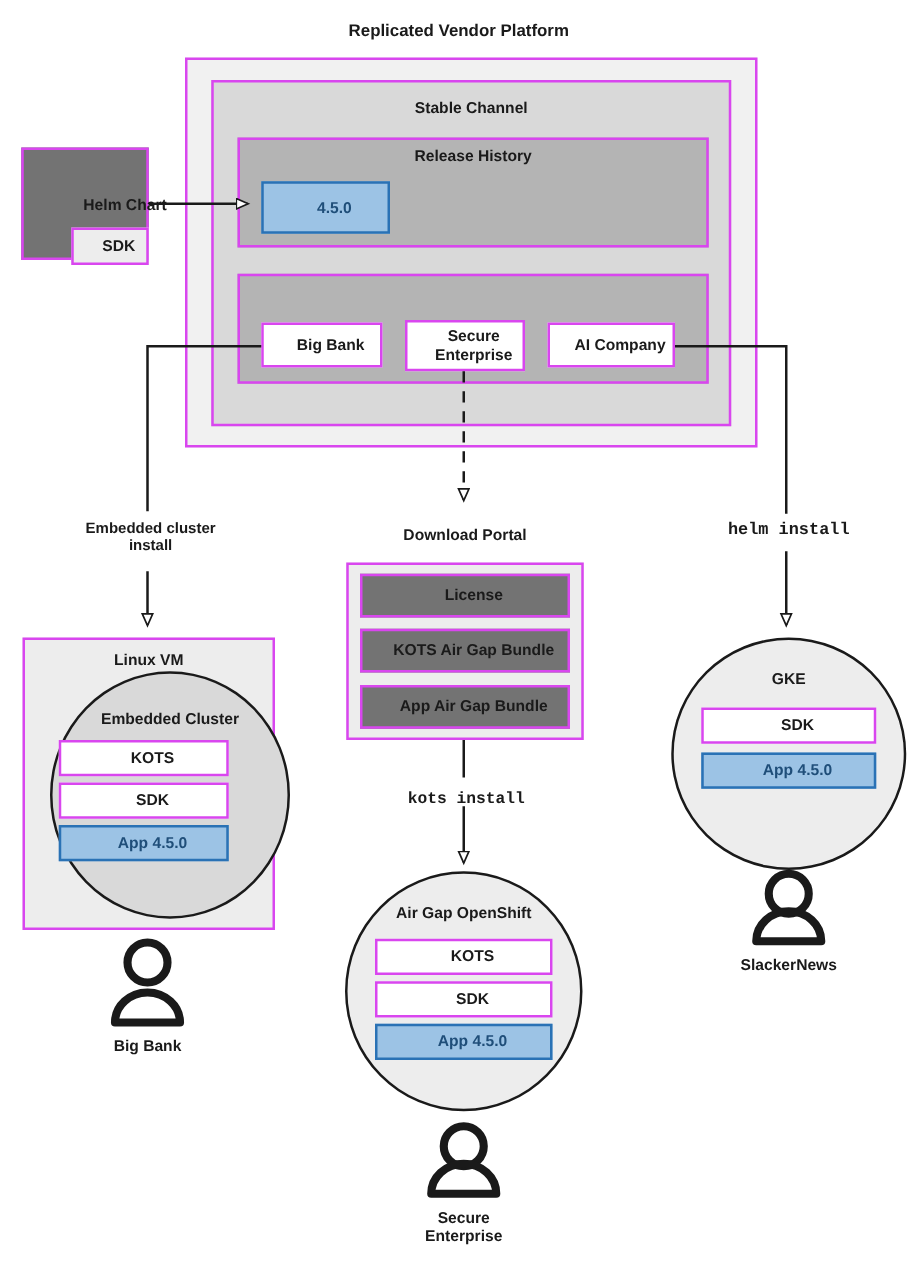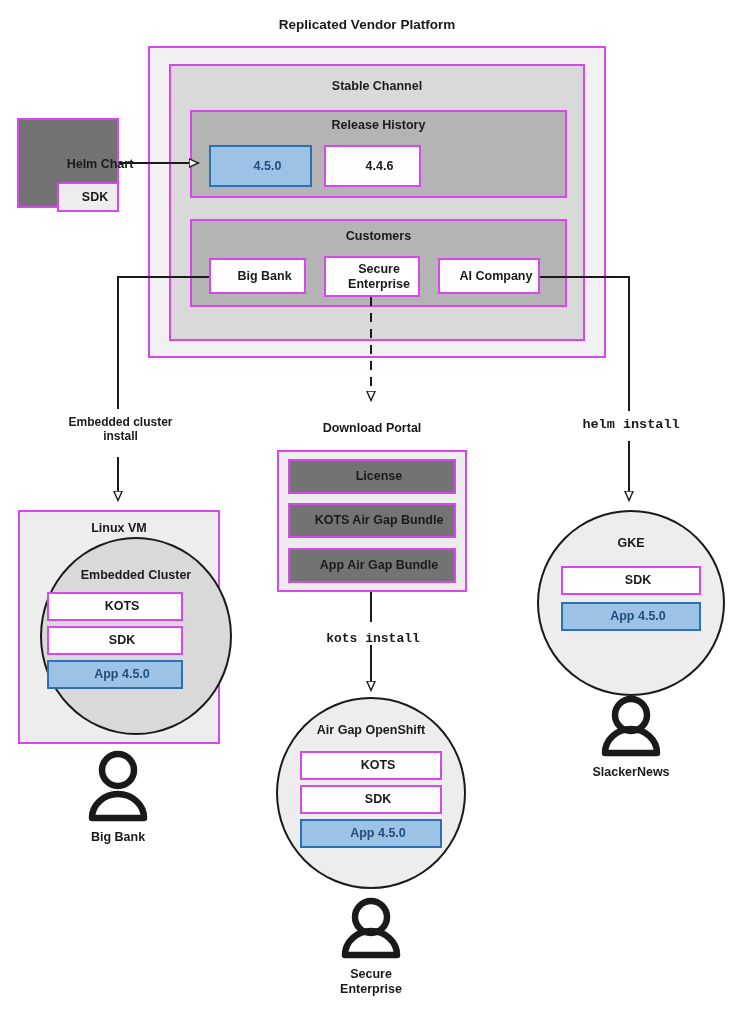--- a/index.html
+++ b/index.html
@@ -55,24 +55,22 @@
   <div class="box f-outer" style="left:148px;top:46px;width:458px;height:312px;"></div>
 
   <div class="box f-chan" style="left:169px;top:64px;width:416px;height:277px;"></div>
   <div class="txt-plain" style="left:169px;top:79px;width:416px;font-size:12.5px;">Stable Channel</div>
 
   <div class="box f-inner" style="left:190px;top:110px;width:377px;height:88px;"></div>
   <div class="txt-plain" style="left:190px;top:118px;width:377px;font-size:12.5px;">Release History</div>
 
   <div class="box lbl f-blue blue-text" style="left:209px;top:145px;width:103px;height:42px;font-size:12.5px;">4.5.0</div>
 
-  <div class="box lbl f-white" style="left:324px;top:145px;width:97px;height:42px;font-size:12.5px;">4.4.6</div>
 
   <div class="box f-inner" style="left:190px;top:219px;width:377px;height:88px;"></div>
-  <div class="txt-plain" style="left:190px;top:229px;width:377px;font-size:12.5px;">Customers</div>
 
   <div class="box lbl f-white" style="left:209px;top:258px;width:97px;height:36px;font-size:12.5px;">Big Bank</div>
 
   <div class="box lbl f-white" style="left:324px;top:256px;width:96px;height:41px;font-size:12.5px;">Secure
 Enterprise</div>
 
   <div class="box lbl f-white" style="left:438px;top:258px;width:102px;height:36px;font-size:12.5px;">AI Company</div>
 
   <div class="box f-grey" style="left:17px;top:118px;width:102px;height:90px;"></div>
   <div class="txt-plain" style="left:17px;top:157px;width:102px;font-size:12.5px;padding-left:32px;">Helm Chart</div>

